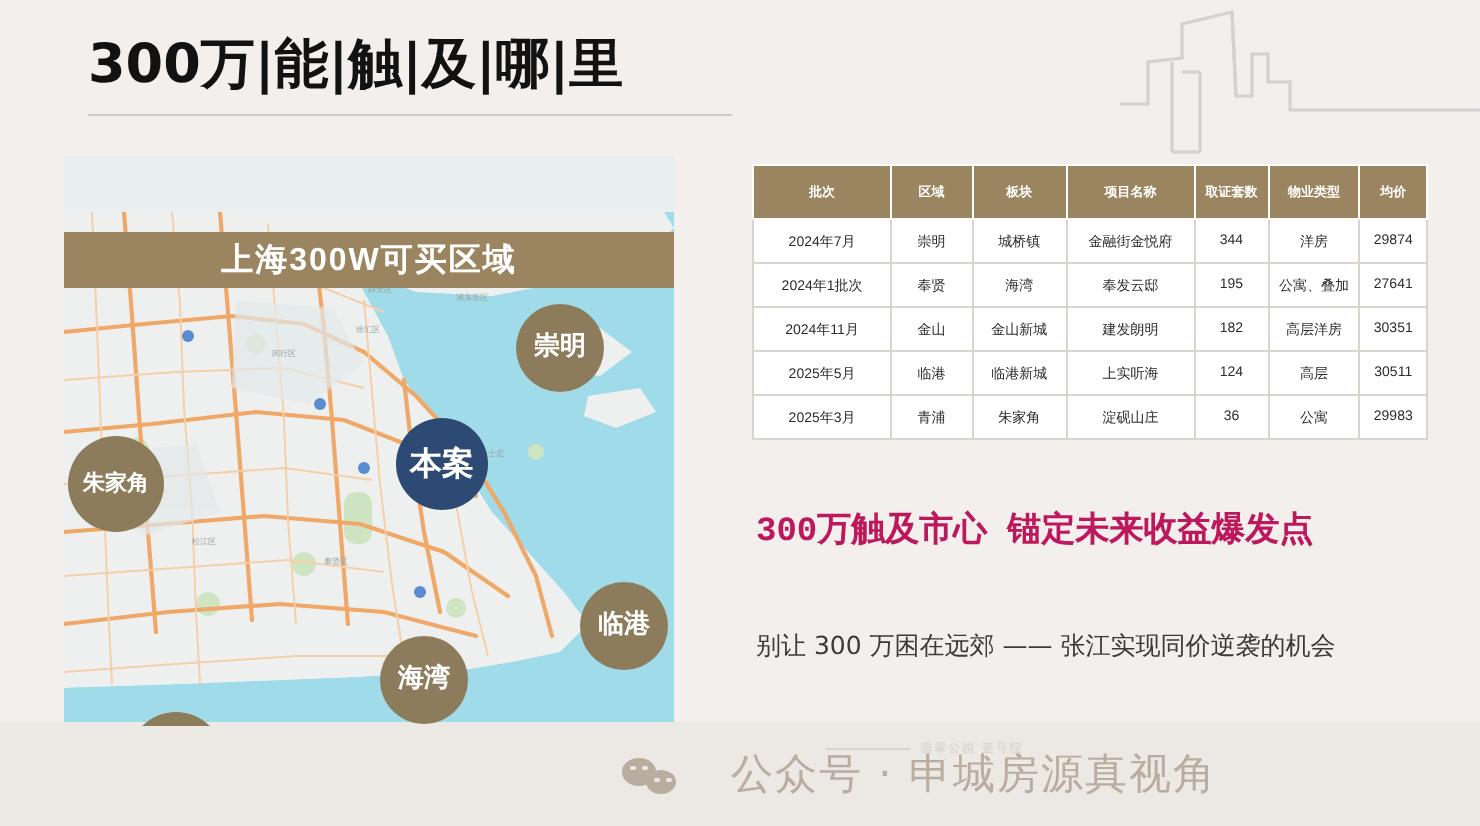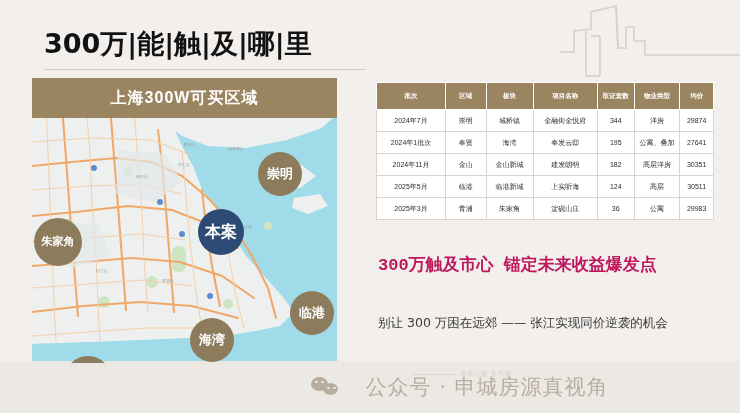--- a/index.html
+++ b/index.html
@@ -9,21 +9,21 @@
     background: #f2efec;
     position: relative;
     overflow: hidden;
   }
 
   
   .skyline { position: absolute; top: 0; right: 0; width: 180px; height: 78px; }
   .skyline svg { display: block; width: 100%; height: 100%; }
 
   
-  .title-block { position: absolute; left: 44px; top: 26px; width: 330px; }
+  .title-block { position: absolute; left: 44px; top: 14px; width: 330px; }
   .title-text {
     font-size: 27px;
     font-weight: bold;
     color: #121212;
     letter-spacing: 0px;
     white-space: nowrap;
     font-family: "DejaVu Sans", "Liberation Sans", sans-serif;
   }
   .title-rule {
     margin-top: 7px;
@@ -34,31 +34,32 @@
 
   
   .map-panel {
     position: absolute;
     left: 32px; top: 78px;
     width: 305px; height: 285px;
     background: #e9eef1;
     overflow: hidden;
   }
   .map-header {
-    height: 40px;
+    height: 28px;
     background: #9b8460;
     color: #ffffff;
     font-size: 16px;
     font-weight: bold;
     display: flex;
     align-items: center;
     justify-content: center;
     letter-spacing: 1px;
     position: relative;
     z-index: 6;
+    margin-top: 38px;
   }
   .map-canvas { position: absolute; inset: 28px 0 0 0; background: #eef1f2; }
   .map-canvas svg { display:block; width:100%; height:100%; }
 
   
   .pin {
     position: absolute;
     border-radius: 50%;
     display: flex; align-items: center; justify-content: center;
     color: #fff;
@@ -129,21 +130,21 @@
   .footer {
     position: absolute;
     left: 0; right: 0; bottom: 0;
     height: 52px;
     background: #ece8e3;
     display: flex;
     align-items: center;
     justify-content: center;
     gap: 10px;
   }
-  .footer-inner { display: flex; align-items: center; gap: 24px; margin-left: 180px; }
+  .footer-inner { display: flex; align-items: flex-end; gap: 24px; margin-left: 180px; }
   .wechat-icon { width: 30px; height: 24px; position: relative; flex: none; }
   .wechat-icon .b1, .wechat-icon .b2 {
     position: absolute; background: #b9ada0; border-radius: 50%;
   }
   .wechat-icon .b1 { width: 17px; height: 14px; left: 0; top: 2px; }
   .wechat-icon .b2 { width: 15px; height: 12px; left: 12px; top: 8px; }
   .wechat-icon .d { position: absolute; width: 2.2px; height: 2.2px; background: #ece8e3; border-radius: 50%; }
   .footer-text {
     font-size: 21px;
     color: #b9ada0;

